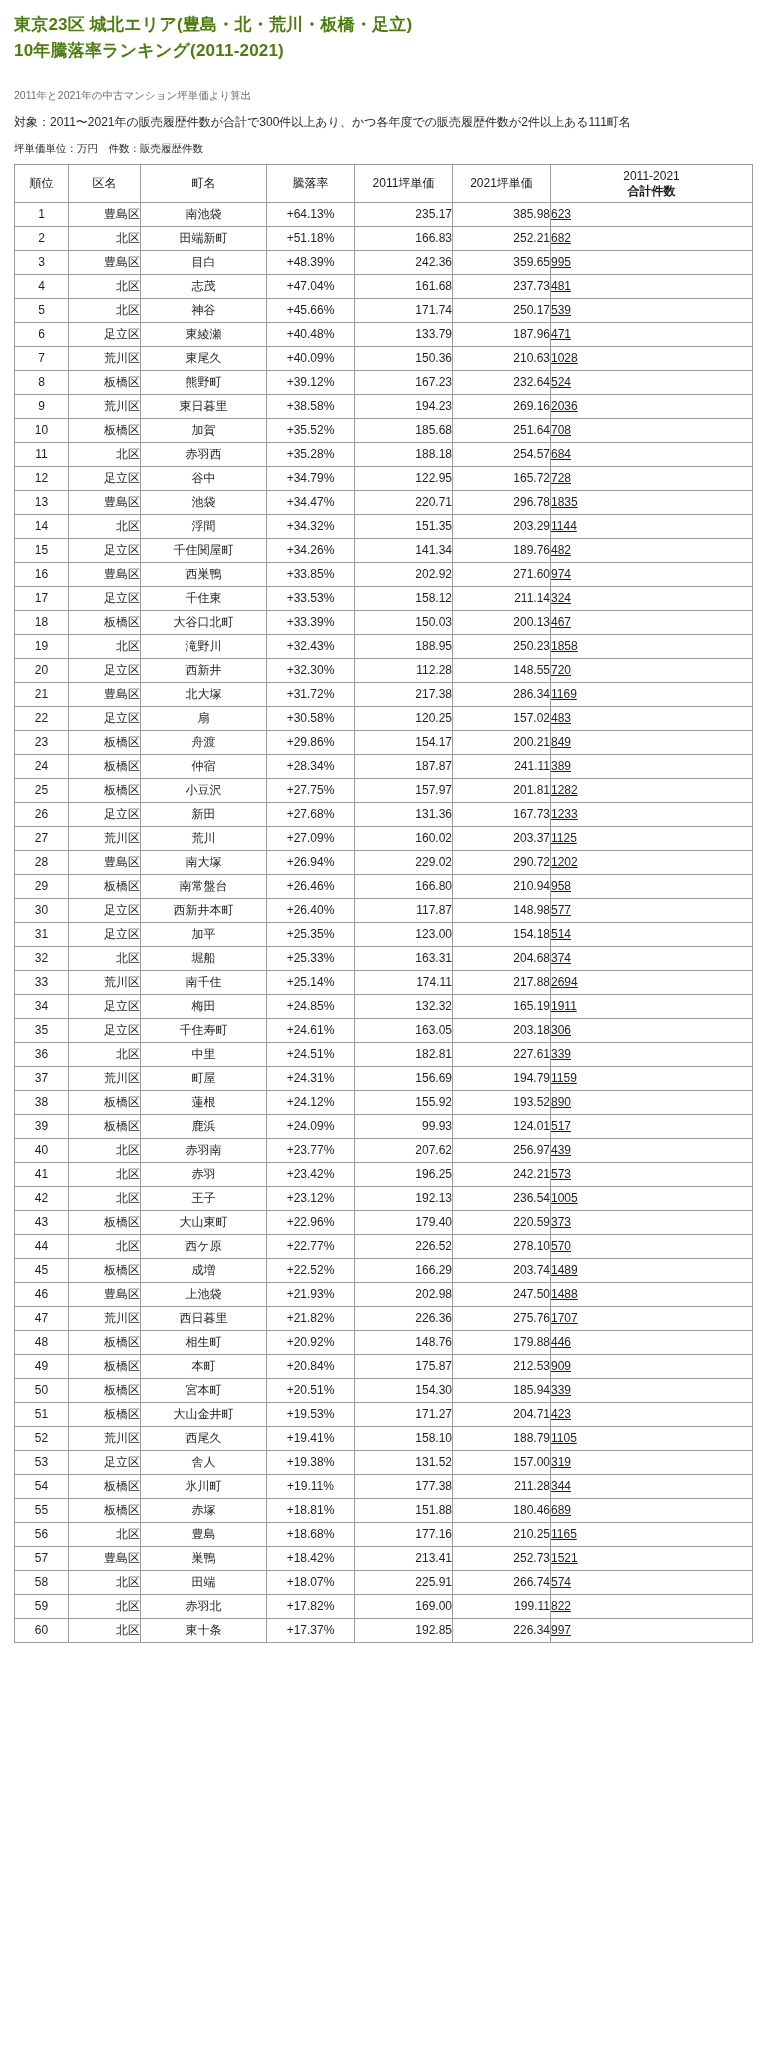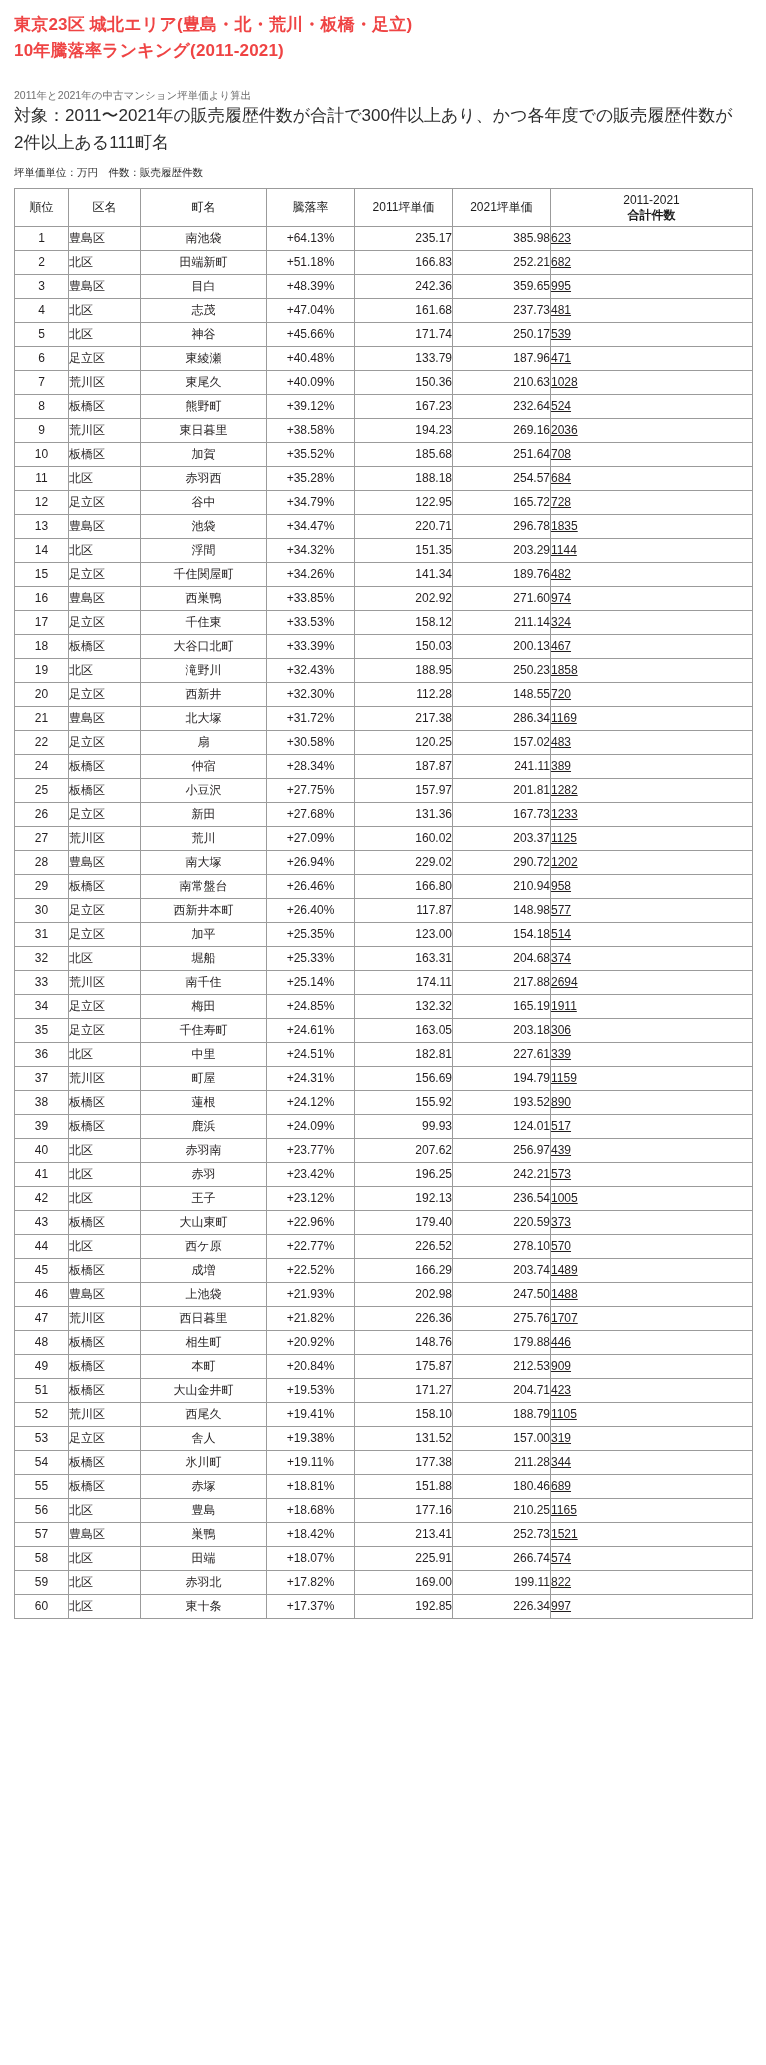--- a/index.html
+++ b/index.html
@@ -16,31 +16,32 @@
   .page {
     width: 766px;
     box-sizing: border-box;
     padding: 12px 14px 10px 14px;
   }
   .title {
     font-size: 17px;
     font-weight: bold;
     line-height: 1.55;
     letter-spacing: 0.2px;
-    color: #ef4444;
+    color: #4d7c0f;
   }
   .subtitle {
     font-size: 10.5px;
     color: #6d6d6d;
     margin-top: 23px;
     line-height: 1.5;
   }
   .note {
-    font-size: 17px;
+    font-size: 12px;
     color: #2b2b2b;
+    margin-top: 10px;
     line-height: 1.55;
     max-width: 720px;
   }
   .unitline {
     font-size: 10.5px;
     color: #2b2b2b;
     margin-top: 10px;
     margin-bottom: 8px;
   }
   table.rank {
@@ -73,21 +74,21 @@
   }
   col.c1 { width: 54px; }
   col.c2 { width: 72px; }
   col.c3 { width: 126px; }
   col.c4 { width: 88px; }
   col.c5 { width: 98px; }
   col.c6 { width: 98px; }
   col.c7 { width: 202px; }
 
   td.rankno { text-align: center; }
-  td.ward { text-align: left; }
+  td.ward { text-align: right; }
   td.town { text-align: center; }
   td.rate { text-align: center; }
   td.num { text-align: right; padding-right: 9px; }
   td.cnt { text-align: left; padding-right: 9px; text-decoration: underline; }
 
   .sum-head-1 { display:block; }
   .sum-head-2 { display:block;font-weight:bold; }
 </style>
 </head>
 <body>
@@ -322,20 +323,29 @@
         <tr>
           <td class="rankno">22</td>
           <td class="ward">足立区</td>
           <td class="town">扇</td>
           <td class="rate">+30.58%</td>
           <td class="num">120.25</td>
           <td class="num">157.02</td>
           <td class="cnt">483</td>
         </tr>
         <tr>
+          <td class="rankno">23</td>
+          <td class="ward">板橋区</td>
+          <td class="town">舟渡</td>
+          <td class="rate">+29.86%</td>
+          <td class="num">154.17</td>
+          <td class="num">200.21</td>
+          <td class="cnt">849</td>
+        </tr>
+        <tr>
           <td class="rankno">24</td>
           <td class="ward">板橋区</td>
           <td class="town">仲宿</td>
           <td class="rate">+28.34%</td>
           <td class="num">187.87</td>
           <td class="num">241.11</td>
           <td class="cnt">389</td>
         </tr>
         <tr>
           <td class="rankno">25</td>
@@ -556,20 +566,29 @@
         <tr>
           <td class="rankno">49</td>
           <td class="ward">板橋区</td>
           <td class="town">本町</td>
           <td class="rate">+20.84%</td>
           <td class="num">175.87</td>
           <td class="num">212.53</td>
           <td class="cnt">909</td>
         </tr>
         <tr>
+          <td class="rankno">50</td>
+          <td class="ward">板橋区</td>
+          <td class="town">宮本町</td>
+          <td class="rate">+20.51%</td>
+          <td class="num">154.30</td>
+          <td class="num">185.94</td>
+          <td class="cnt">339</td>
+        </tr>
+        <tr>
           <td class="rankno">51</td>
           <td class="ward">板橋区</td>
           <td class="town">大山金井町</td>
           <td class="rate">+19.53%</td>
           <td class="num">171.27</td>
           <td class="num">204.71</td>
           <td class="cnt">423</td>
         </tr>
         <tr>
           <td class="rankno">52</td>

